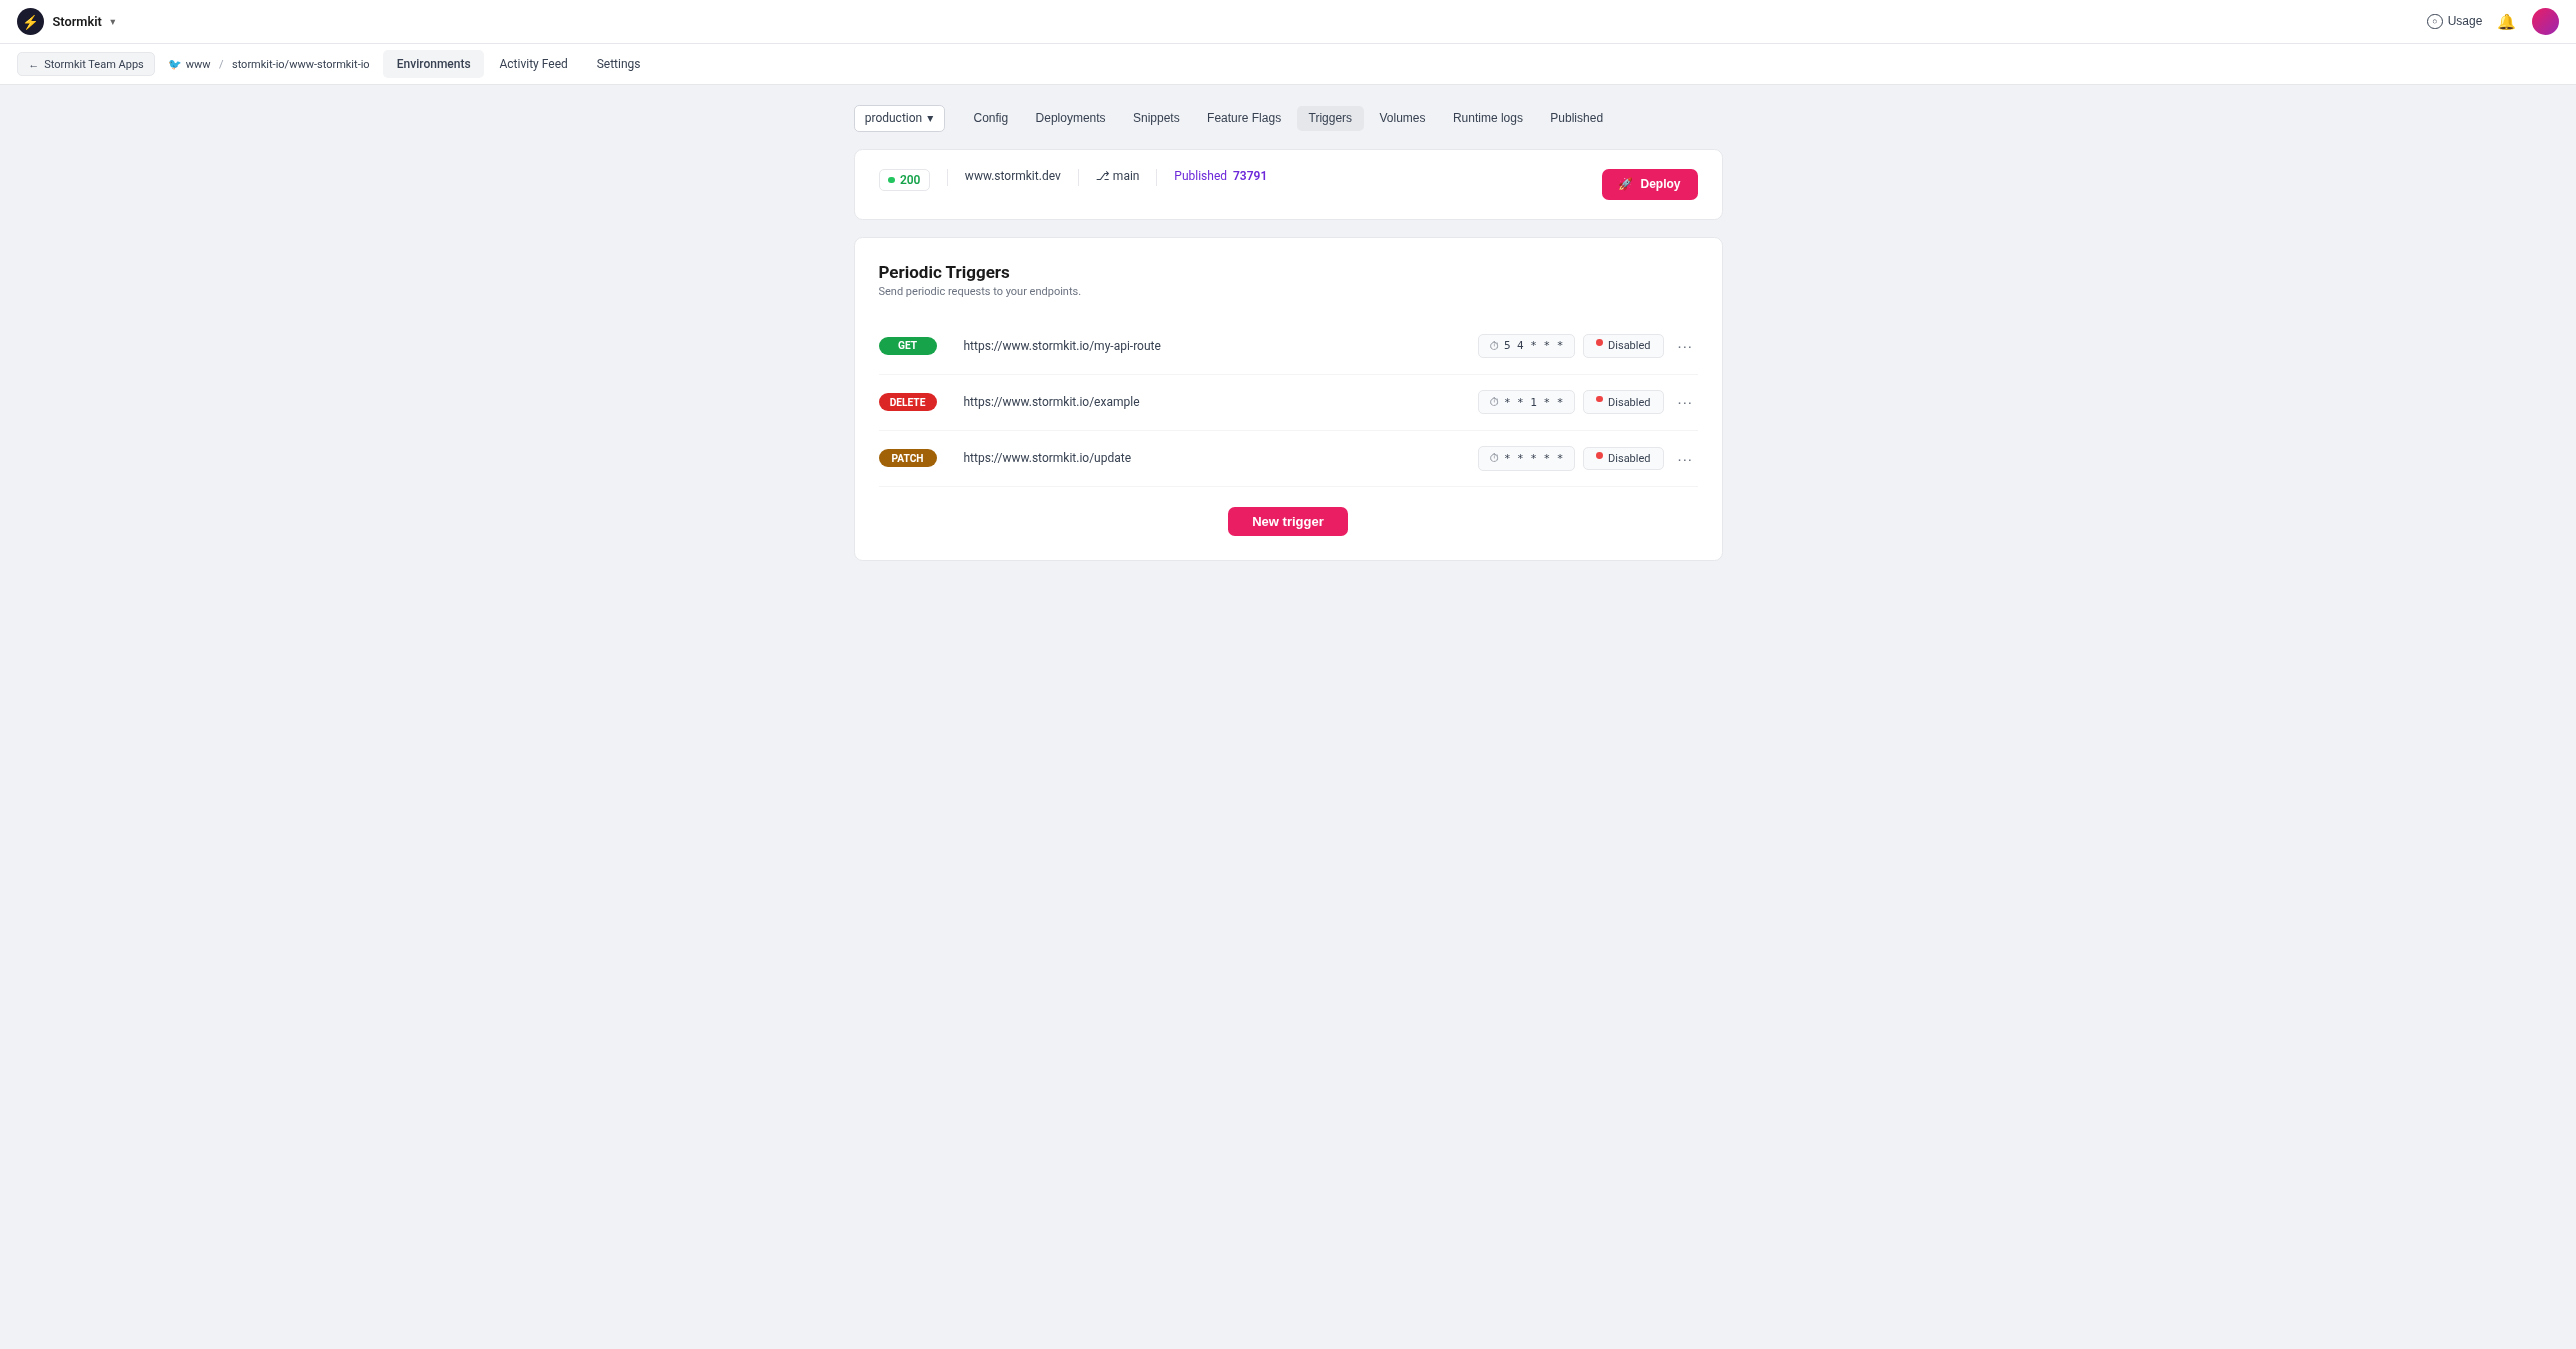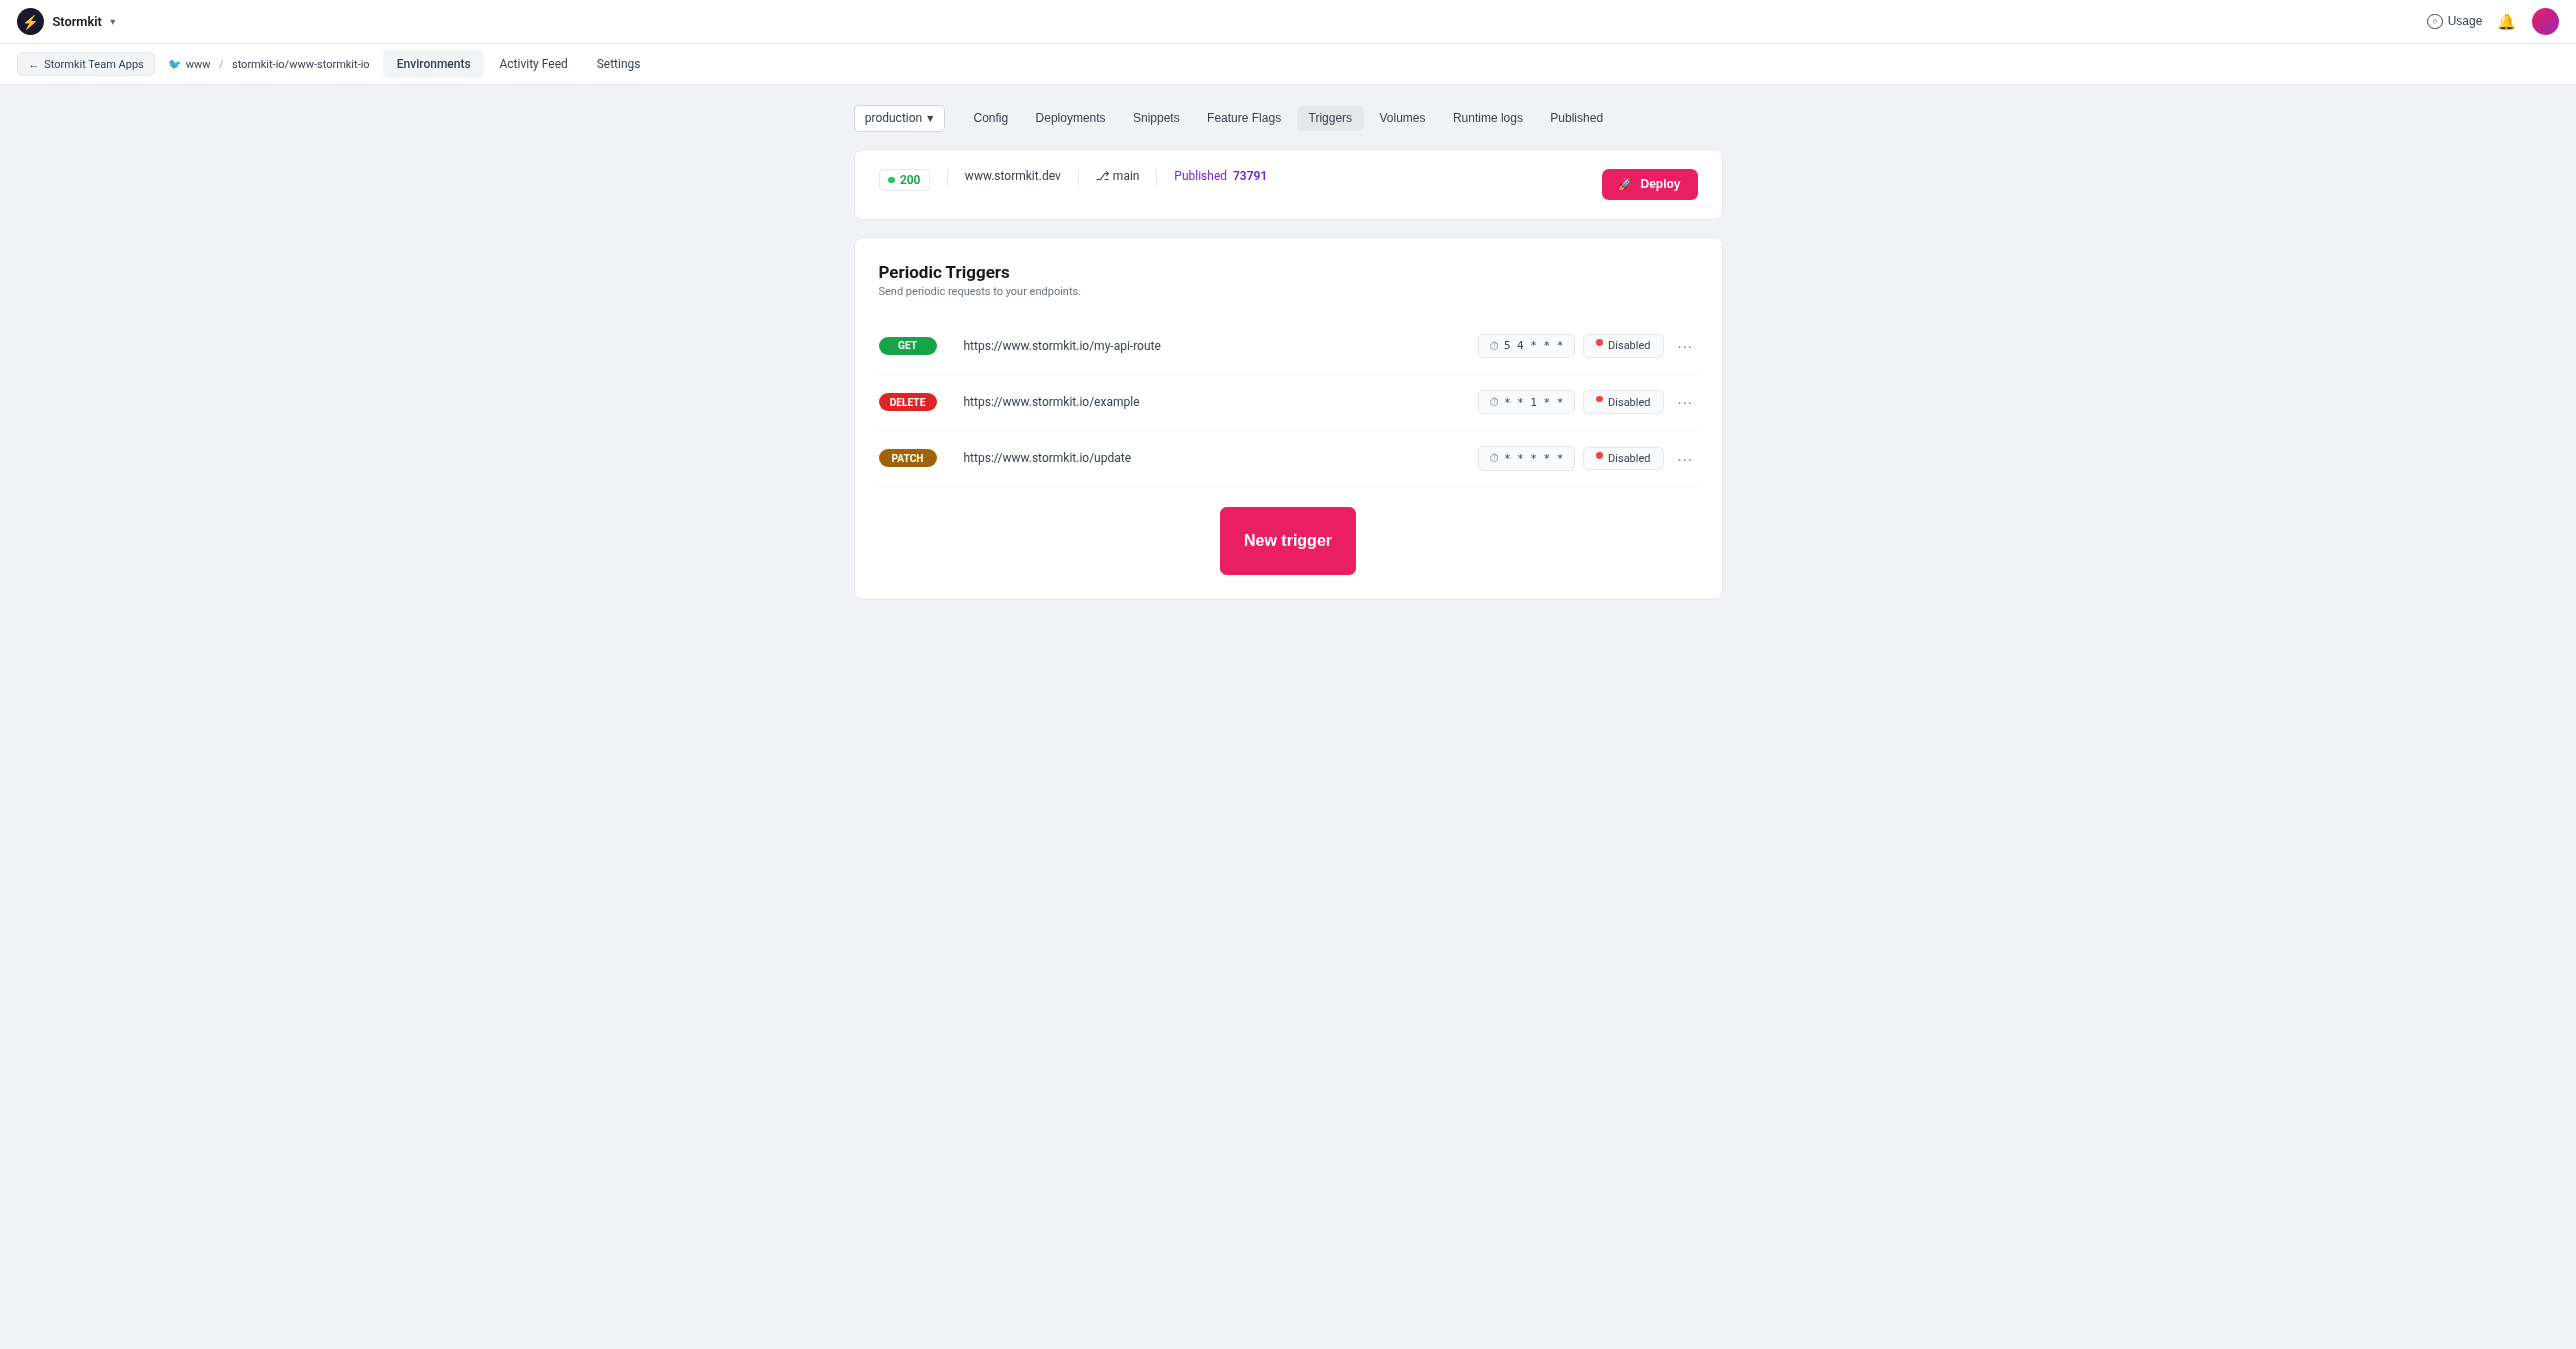--- a/index.html
+++ b/index.html
@@ -347,22 +347,22 @@
     .new-trigger-row {
       display: flex;
       justify-content: center;
       padding-top: 20.4px;
     }
     .new-trigger-btn {
       background: #e91e63;
       color: #fff;
       border: none;
       border-radius: 6.8px;
-      padding: 25px 24px;
-      font-size: 16px;
+      padding: 7px 24px;
+      font-size: 13px;
       font-weight: 600;
       cursor: pointer;
     }
 
     
     .usage-icon-circle {
       width: 15.3px;
       height: 15.3px;
       border: 1.7px solid #374151;
       border-radius: 50%;

